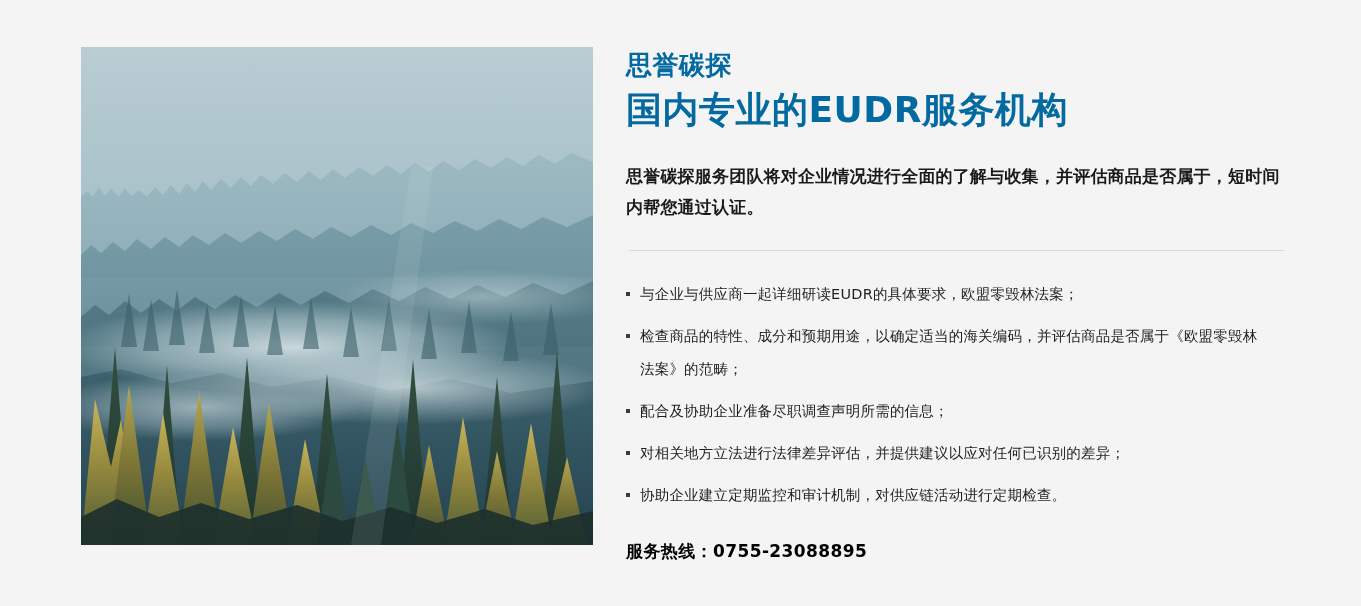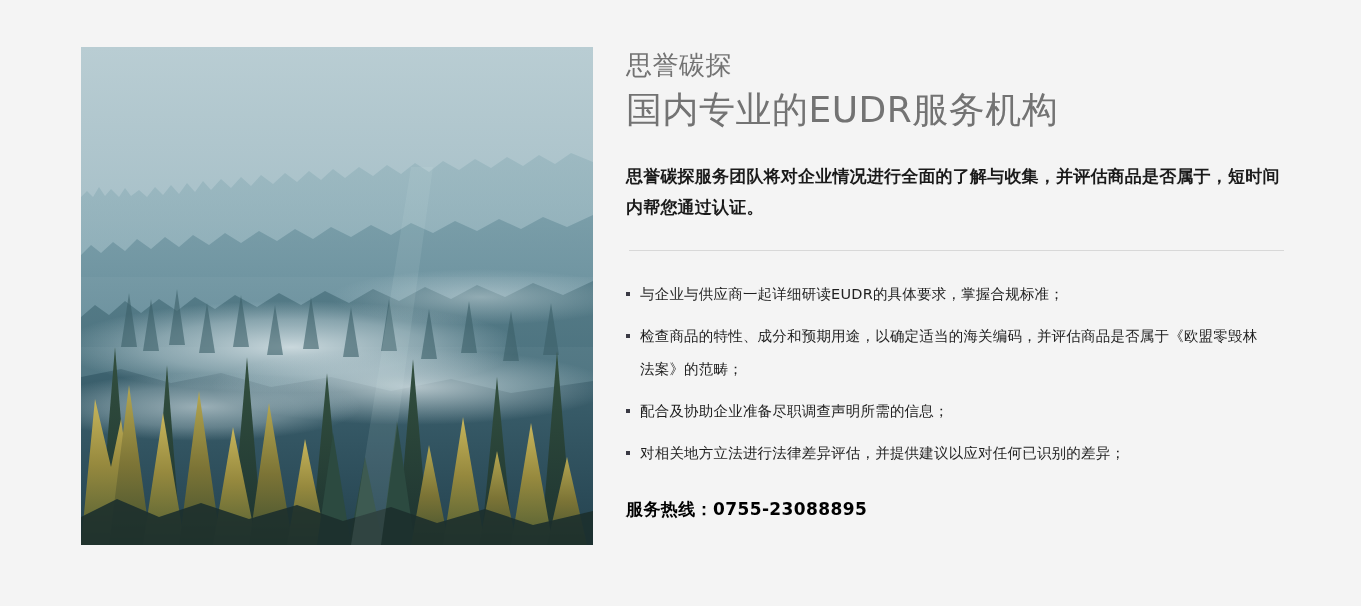--- a/index.html
+++ b/index.html
@@ -39,23 +39,23 @@
 
   
   .content {
     position: absolute;
     left: 626px;
     top: 47px;
     width: 660px;
   }
 
   .headline {
-    color: #737373;
+    color: #0369a1;
     font-family: "DejaVu Sans", "Liberation Sans", sans-serif;
-    font-weight: 400;
+    font-weight: 700;
     line-height: 1.42;
     margin: 0;
     letter-spacing: 0.5px;
   }
   .headline .line1 {
     display: block;
     font-size: 26px;
   }
   .headline .line2 {
     display: block;
@@ -262,32 +262,36 @@
       <span class="line2">国内专业的EUDR服务机构</span>
     </h1>
 
     <p class="subtitle">思誉碳探服务团队将对企业情况进行全面的了解与收集，并评估商品是否属于，短时间内帮您通过认证。</p>
 
     <hr class="divider">
 
     <ul class="bullet-list">
       <li>
         <span class="bullet-marker"></span>
-        <span>与企业与供应商一起详细研读EUDR的具体要求，掌握合规标准；</span>
+        <span>与企业与供应商一起详细研读EUDR的具体要求，欧盟零毁林法案；</span>
       </li>
       <li>
         <span class="bullet-marker"></span>
         <span>检查商品的特性、成分和预期用途，以确定适当的海关编码，并评估商品是否属于《欧盟零毁林法案》的范畴；</span>
       </li>
       <li>
         <span class="bullet-marker"></span>
         <span>配合及协助企业准备尽职调查声明所需的信息；</span>
       </li>
       <li>
         <span class="bullet-marker"></span>
         <span>对相关地方立法进行法律差异评估，并提供建议以应对任何已识别的差异；</span>
+      </li>
+      <li>
+        <span class="bullet-marker"></span>
+        <span>协助企业建立定期监控和审计机制，对供应链活动进行定期检查。</span>
       </li>
     </ul>
 
     <div class="hotline">服务热线：0755-23088895</div>
 
   </div>
 </div>
 
 </body></html>

